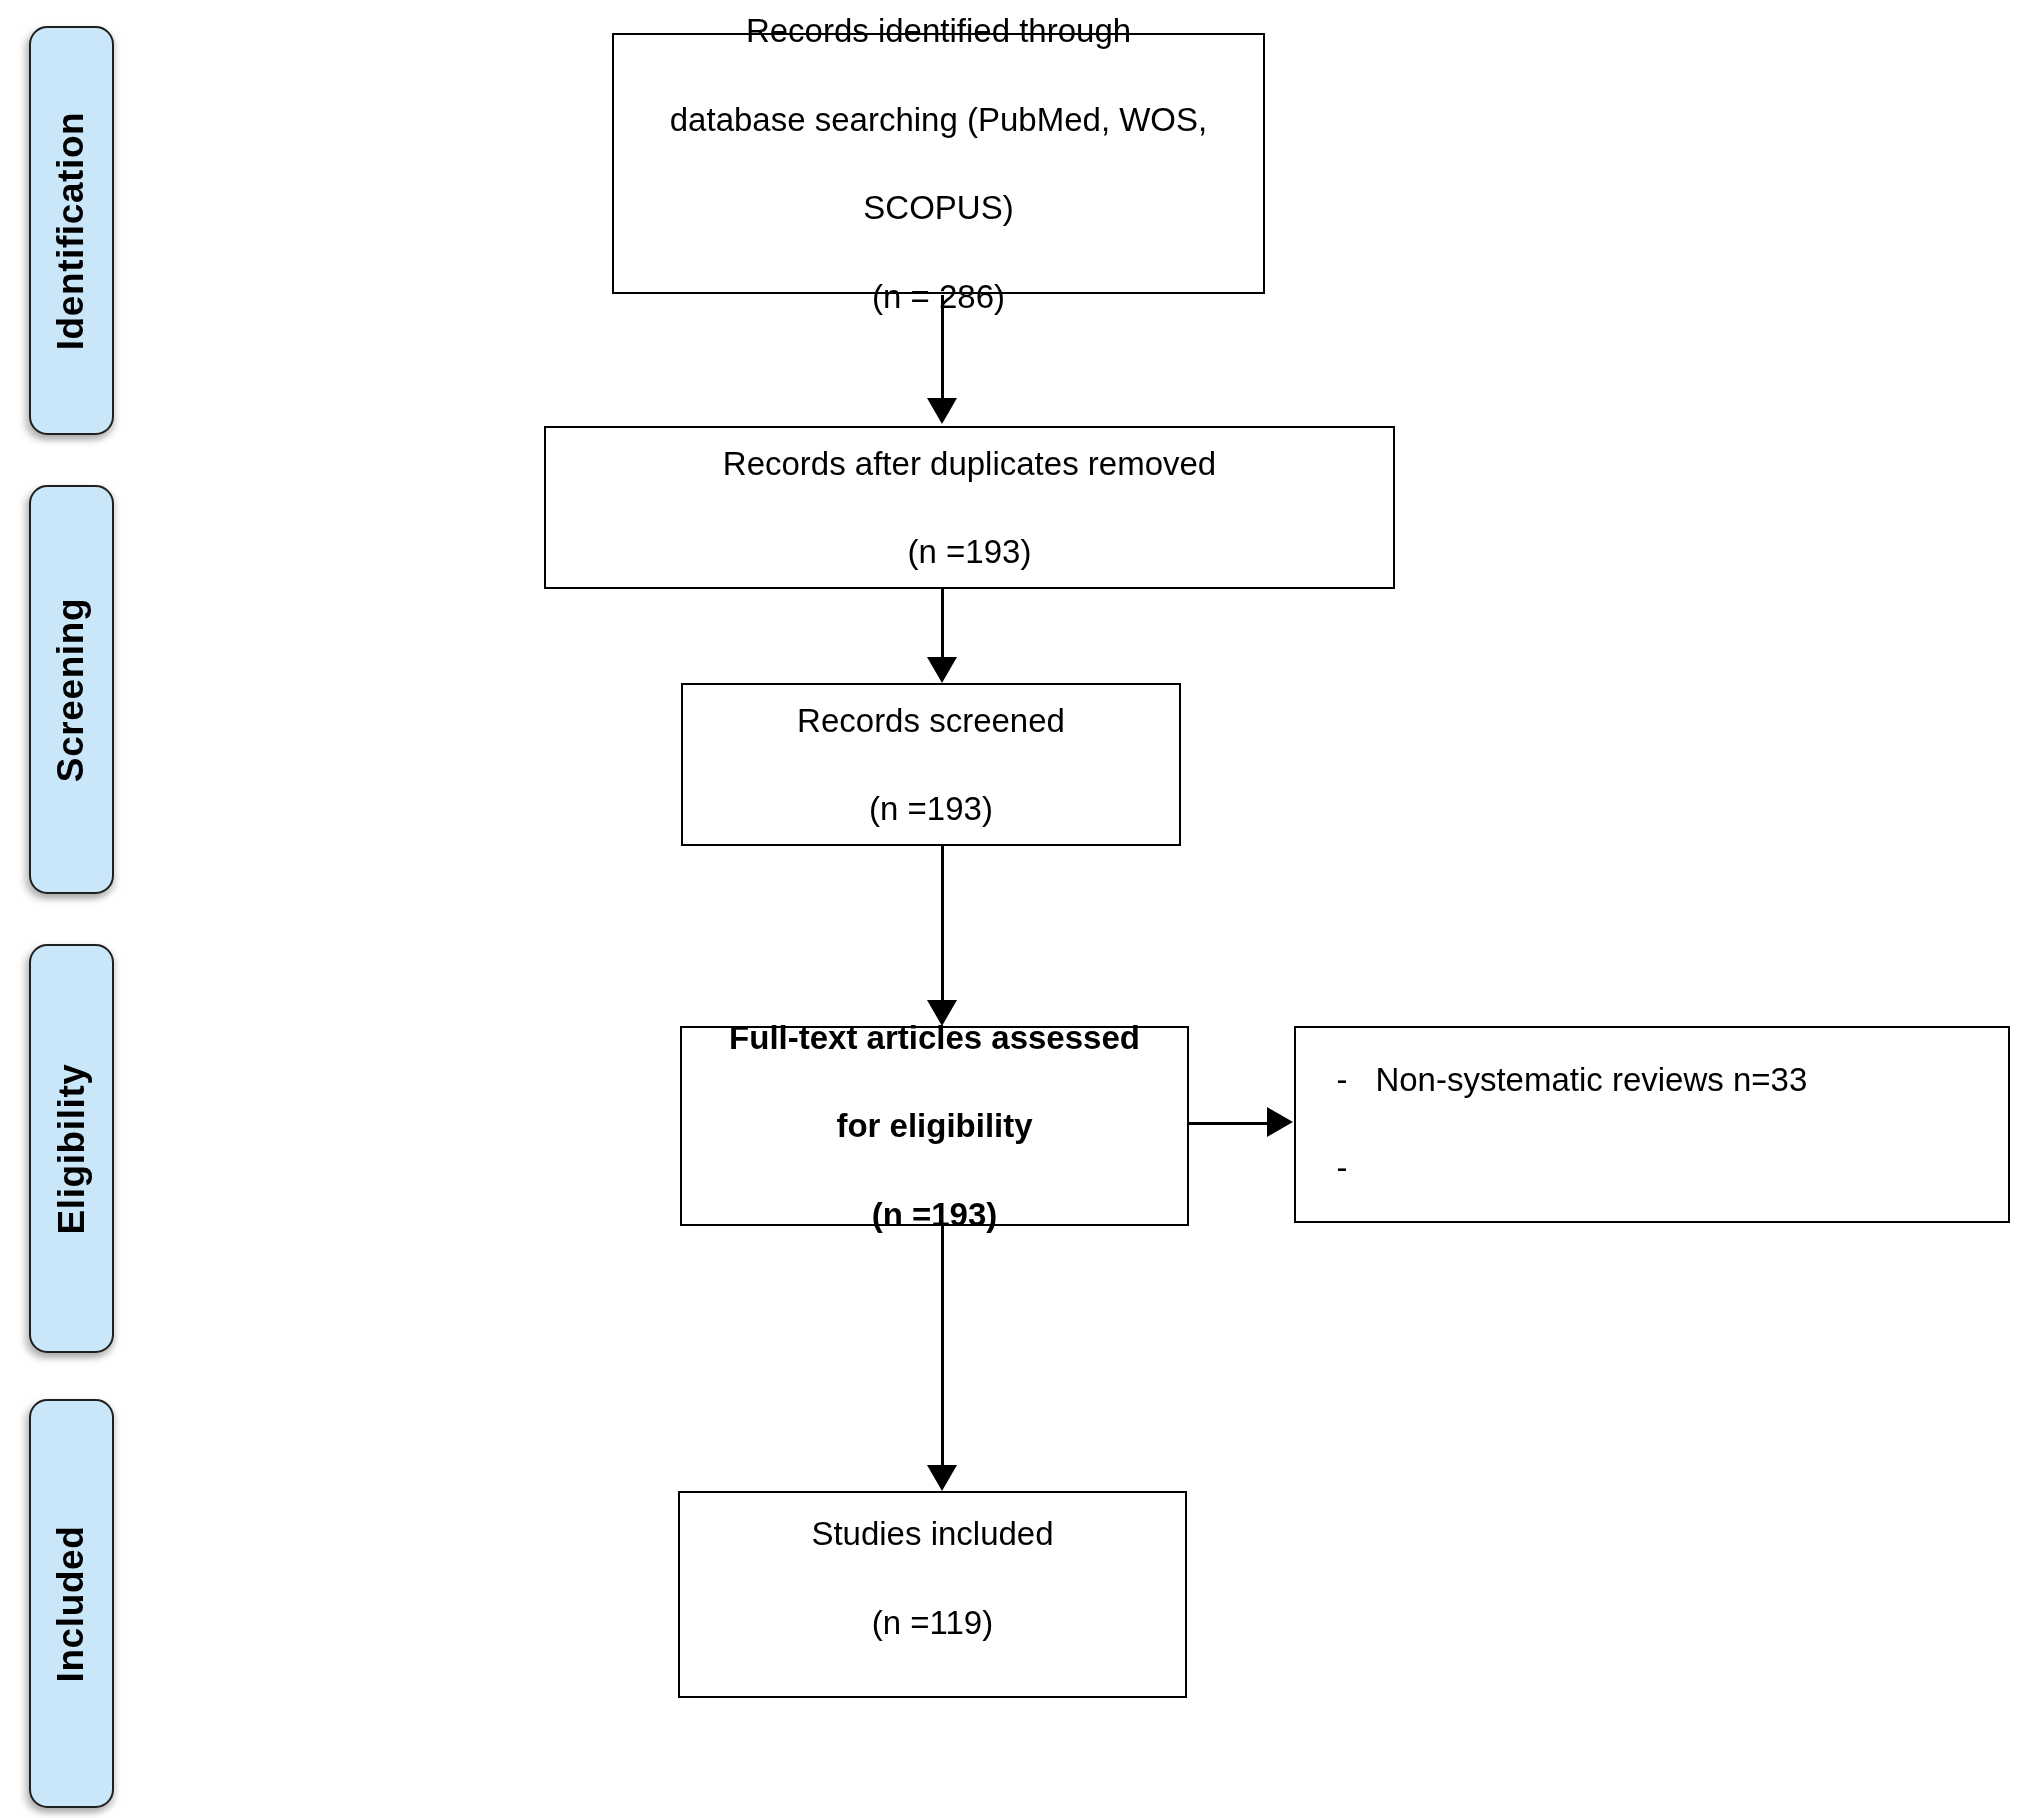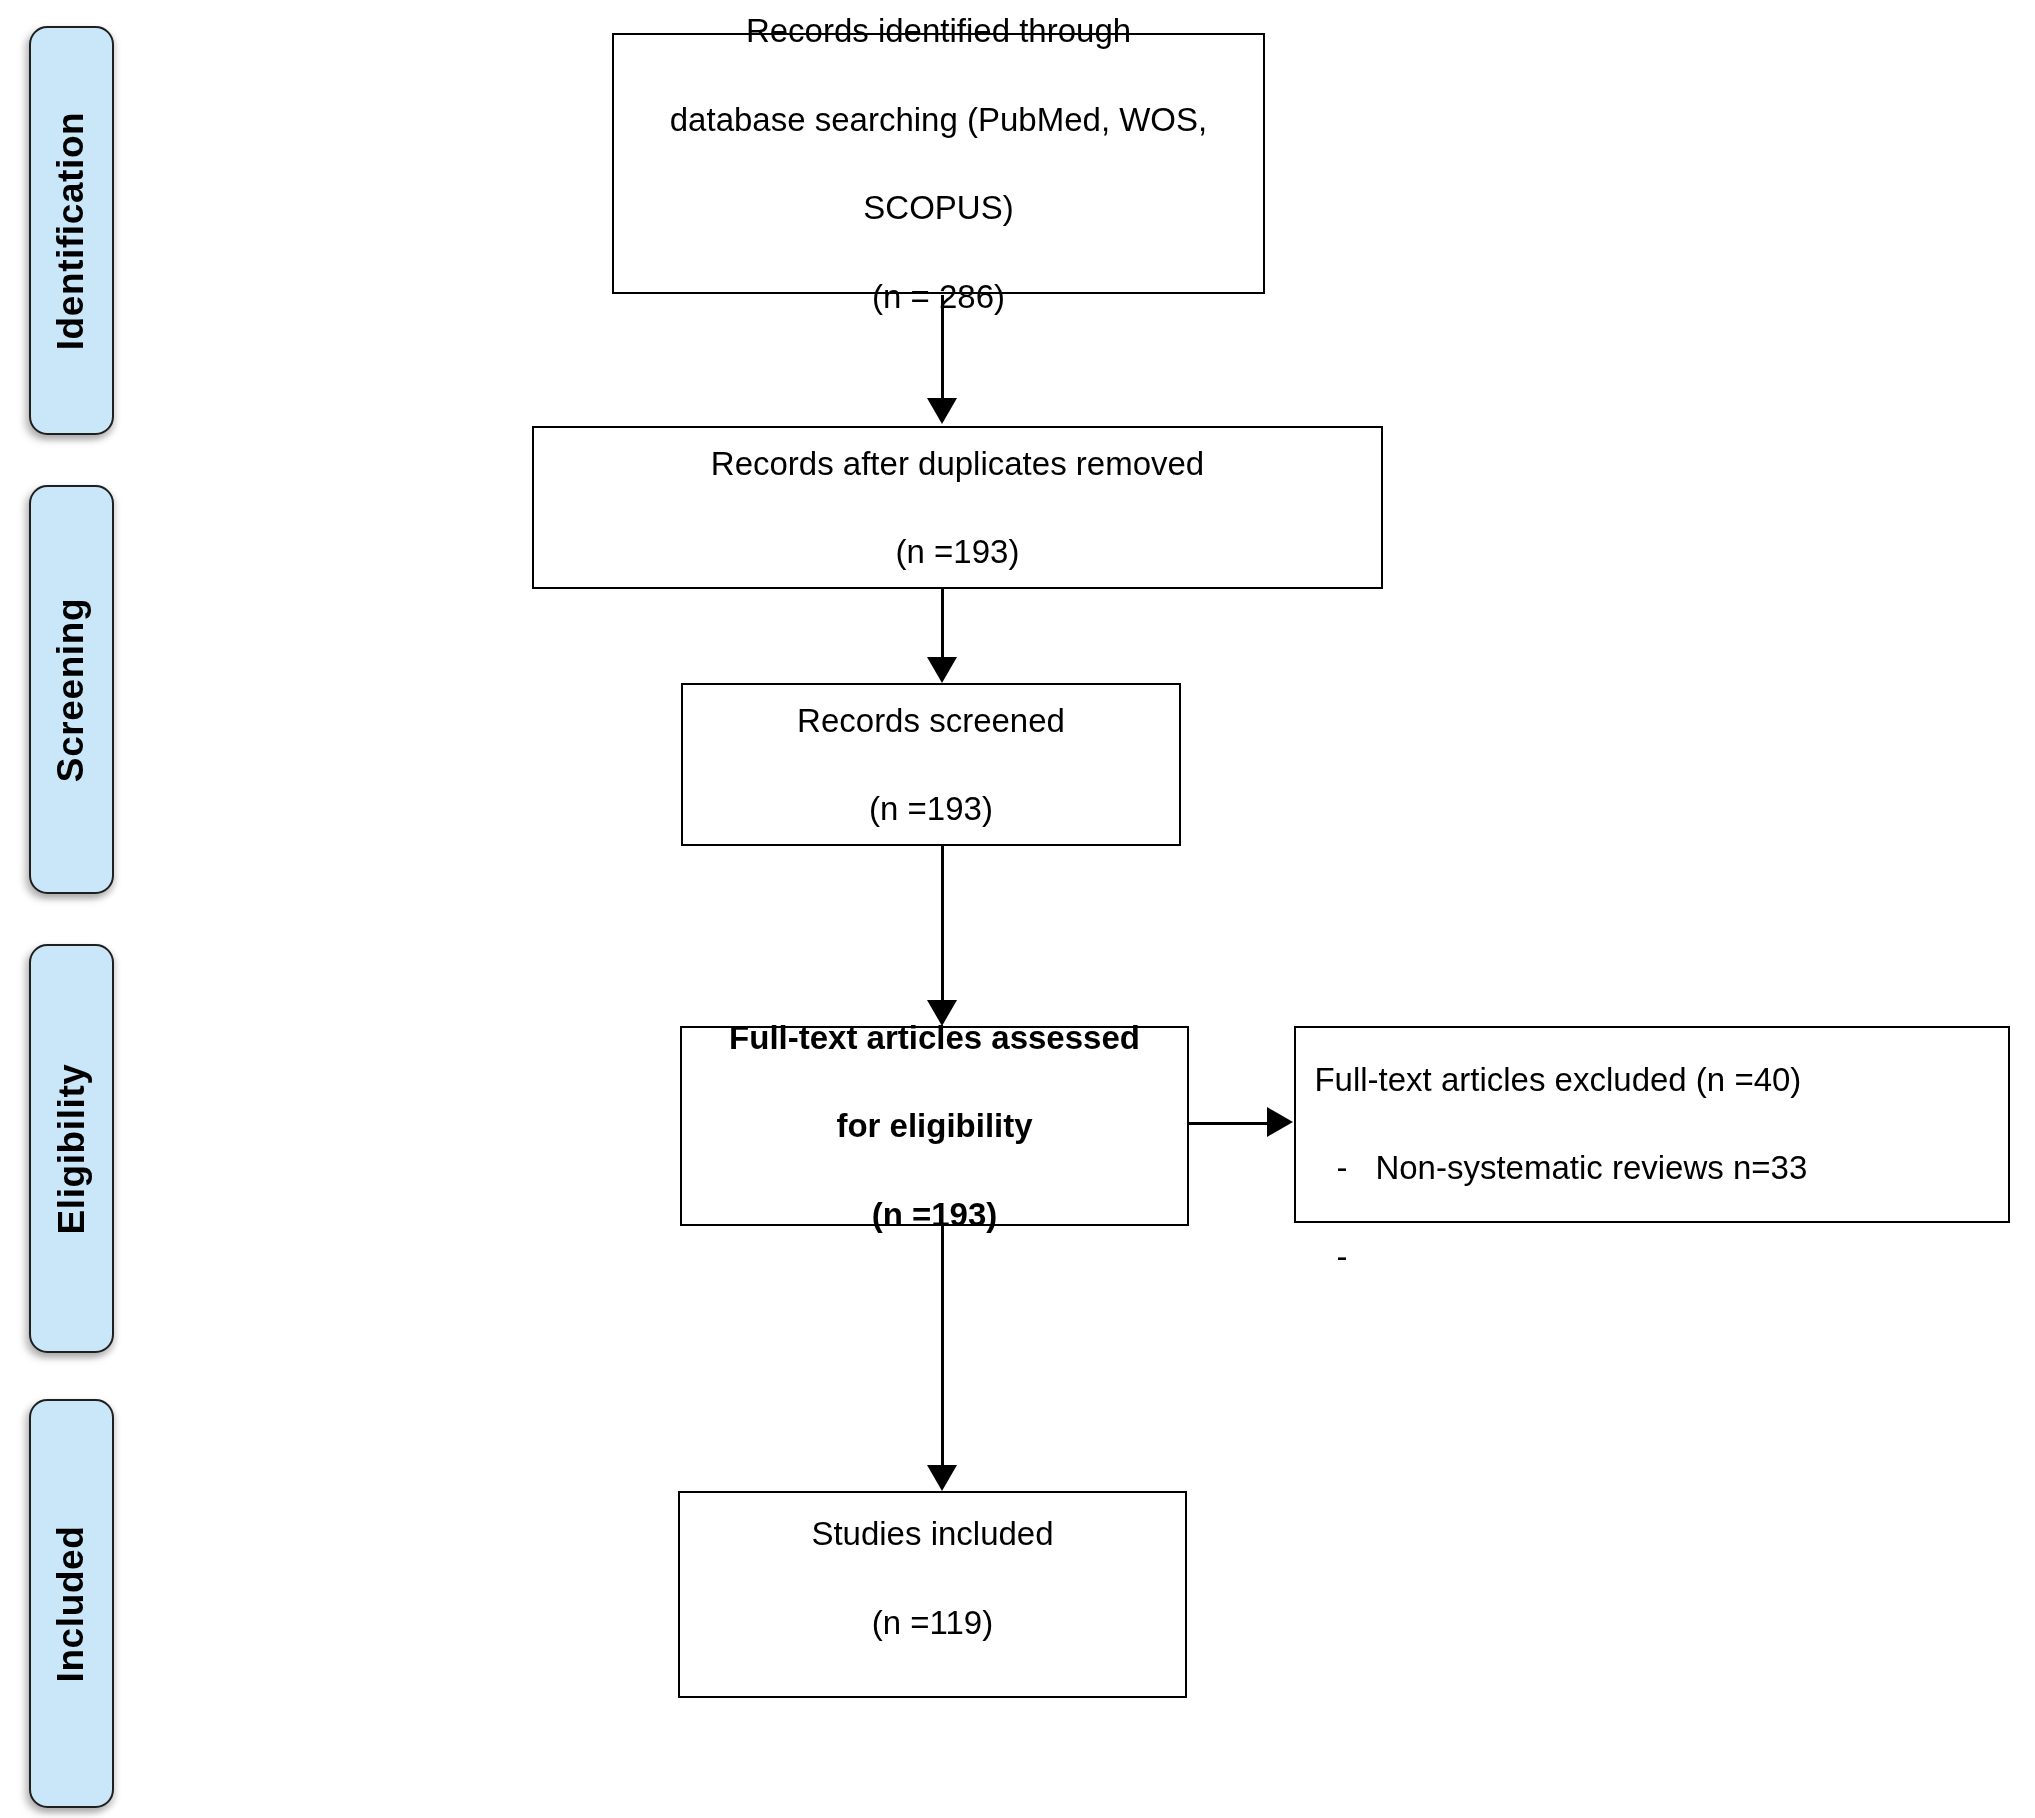--- a/index.html
+++ b/index.html
@@ -105,21 +105,21 @@
     border-left: 26.5px solid #000000;
   }
 
   
   #stage-identification { top: 26px;   height: 409px; }
   #stage-screening      { top: 485px;  height: 409px; }
   #stage-eligibility    { top: 944px; height: 409px; }
   #stage-included       { top: 1399px; height: 409px; }
 
   #box-identified    { left: 612px; top: 33px;   width: 653px; height: 261px; }
-  #box-deduplicated  { left: 532px;  top: 426px;  width: 851px; height: 163px; }
+  #box-deduplicated  { left: 544px;  top: 426px;  width: 851px; height: 163px; }
   #box-screened      { left: 681px; top: 683px; width: 500px;  height: 163px; }
   #box-fulltext      { left: 680px; top: 1026px; width: 509px;  height: 200px; font-weight: bold; }
   #box-excluded      { left: 1294px; top: 1026px; width: 716px; height: 197px; }
   #box-included      { left: 678px; top: 1491px; width: 509px;  height: 207px; }
 
   #arrow1-line { left: 941px; top: 295px;  height: 107px; }
   #arrow1-head { left: 927px; top: 398px; }
   #arrow2-line { left: 941px; top: 589px; height: 70px; }
   #arrow2-head { left: 927px; top: 657px; }
   #arrow3-line { left: 941px; top: 846px; height: 154px; }
@@ -164,21 +164,20 @@
     <div>(n =193)</div>
   </div>
 
   <div class="fbox" id="box-fulltext">
     <div>Full-text articles assessed</div>
     <div>for eligibility</div>
     <div>(n =193)</div>
   </div>
 
   <div class="fbox left-align" id="box-excluded">
-    <div>Full-text articles excluded (n =40)</div>
     <div class="bullet-row">
       <span class="bullet-marker">-</span>
       <span>Non-systematic reviews n=33</span>
     </div>
     <div class="bullet-row">
       <span class="bullet-marker">-</span>
     </div>
   </div>
 
   <div class="fbox top-align" id="box-included">

